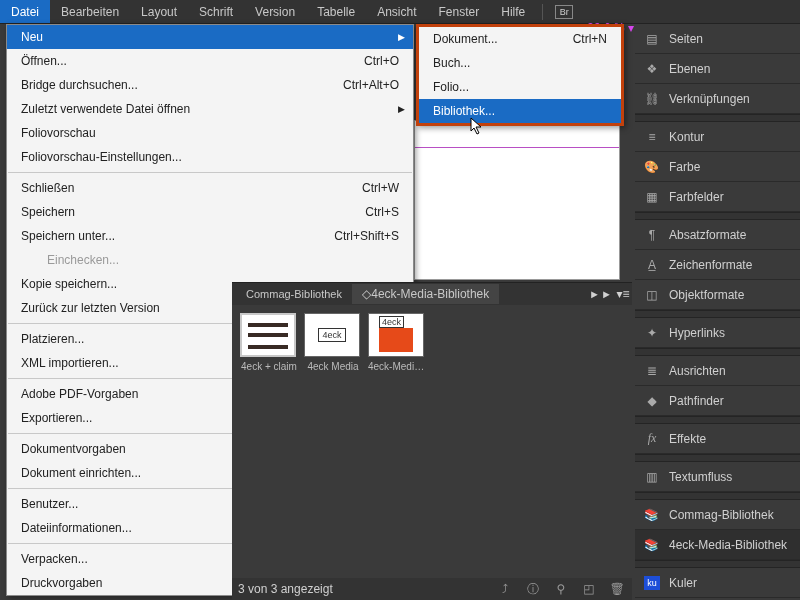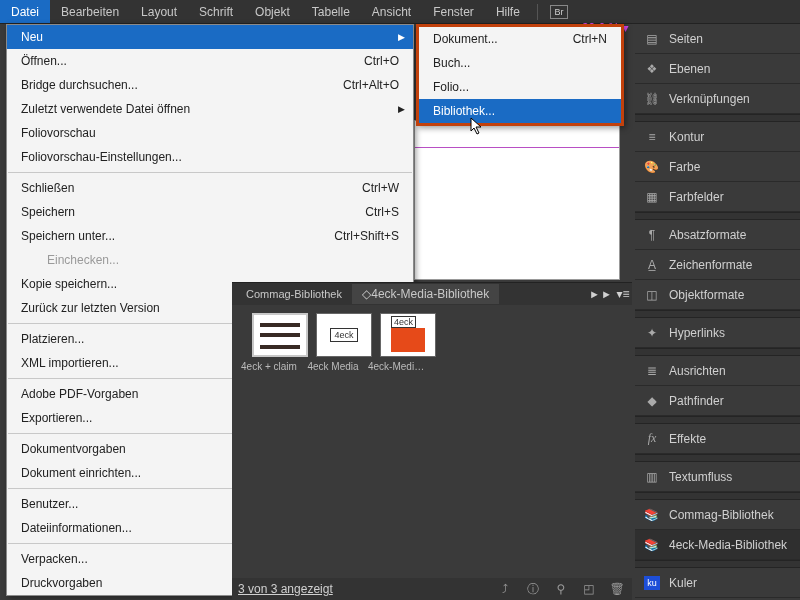--- a/index.html
+++ b/index.html
@@ -34,45 +34,45 @@
 .doc-area .mline { height:1px; background:#b84fc4; margin-top:26px; }
 
 .lib-panel { position:absolute; left:232px; top:282px; width:400px; height:318px; background:#3a3a3a; border-top:1px solid #222; }
 .lib-tabs { height:22px; display:flex; align-items:center; background:#333; padding-left:4px; }
 .lib-tab { padding:3px 10px; font-size:11px; color:#c8c8c8; }
 .lib-tab.active { background:#444; }
 .lib-tabs .ext { margin-left:auto; width:26px; text-align:center; font-size:11px; letter-spacing:1px; }
 .lib-tabs .extmenu { width:18px; text-align:center; }
 .lib-body { display:flex; padding:8px; gap:6px; }
 .thumb { width:58px; text-align:center; }
-.thumb .box { width:56px; height:44px; background:#fff; border:1px solid #666; display:flex; align-items:center; justify-content:center; position:relative;margin-left:12px; }
+.thumb .box { width:56px; height:44px; background:#fff; border:1px solid #666; display:flex; align-items:center; justify-content:center; position:relative; }
 .thumb.sel .box { border:2px solid #c8c8c8; }
 .thumb .cap { font-size:10px; color:#bbb; margin-top:4px; white-space:nowrap; overflow:hidden; text-overflow:ellipsis; }
 .t1-bar { position:absolute; left:6px; right:6px; height:4px; background:#382a24; }
 .t2-txt { font-size:9px; color:#333; border:1px solid #333; padding:1px 3px; }
 .t3-body { position:absolute; left:10px; right:10px; top:14px; bottom:4px; background:#e64a19; }
 .t3-txt { position:absolute; left:10px; top:2px; font-size:9px; color:#333; border:1px solid #333; padding:0 2px; }
 .lib-status { position:absolute; bottom:0; left:0; right:0; height:22px; background:#333; display:flex; align-items:center; padding:0 6px; font-size:11px; gap:10px; }
-.lib-status .txt { flex:1;text-decoration:underline; }
+.lib-status .txt { flex:1; }
 .lib-status .btn { width:18px; text-align:center; color:#999; }
 
 .cursor { position:absolute; left:470px; top:117px; pointer-events:none; z-index:50; }
 
 .fx { font-style:italic; font-family:Georgia,serif; }
 .ku { width:16px; height:14px; background:#1d4ed8; color:#fff; display:flex; align-items:center; justify-content:center; font-size:9px; font-weight:normal; }
 </style>
 </head>
 <body>
 
 <div class="menubar">
   <div class="mi active">Datei</div>
   <div class="mi">Bearbeiten</div>
   <div class="mi">Layout</div>
   <div class="mi">Schrift</div>
-  <div class="mi">Objekt</div>
+  <div class="mi">Version</div>
   <div class="mi">Tabelle</div>
   <div class="mi">Ansicht</div>
   <div class="mi">Fenster</div>
   <div class="mi">Hilfe</div>
   <span class="sep"></span>
   <span class="br">Br</span>
   <span class="zoom"><span>39,6 %</span>&nbsp;<span>▾</span></span>
 </div>
 
 <div class="panels" id="panels">

